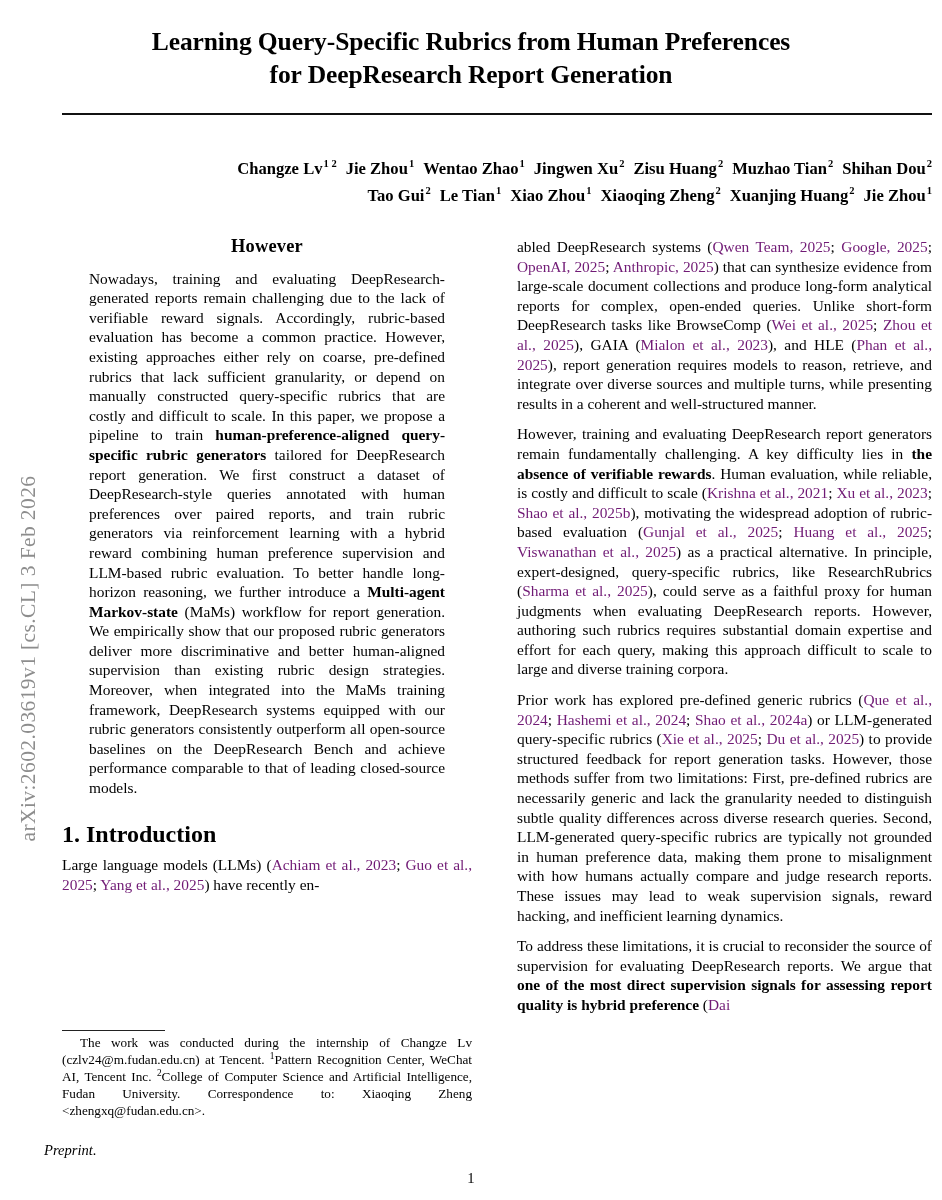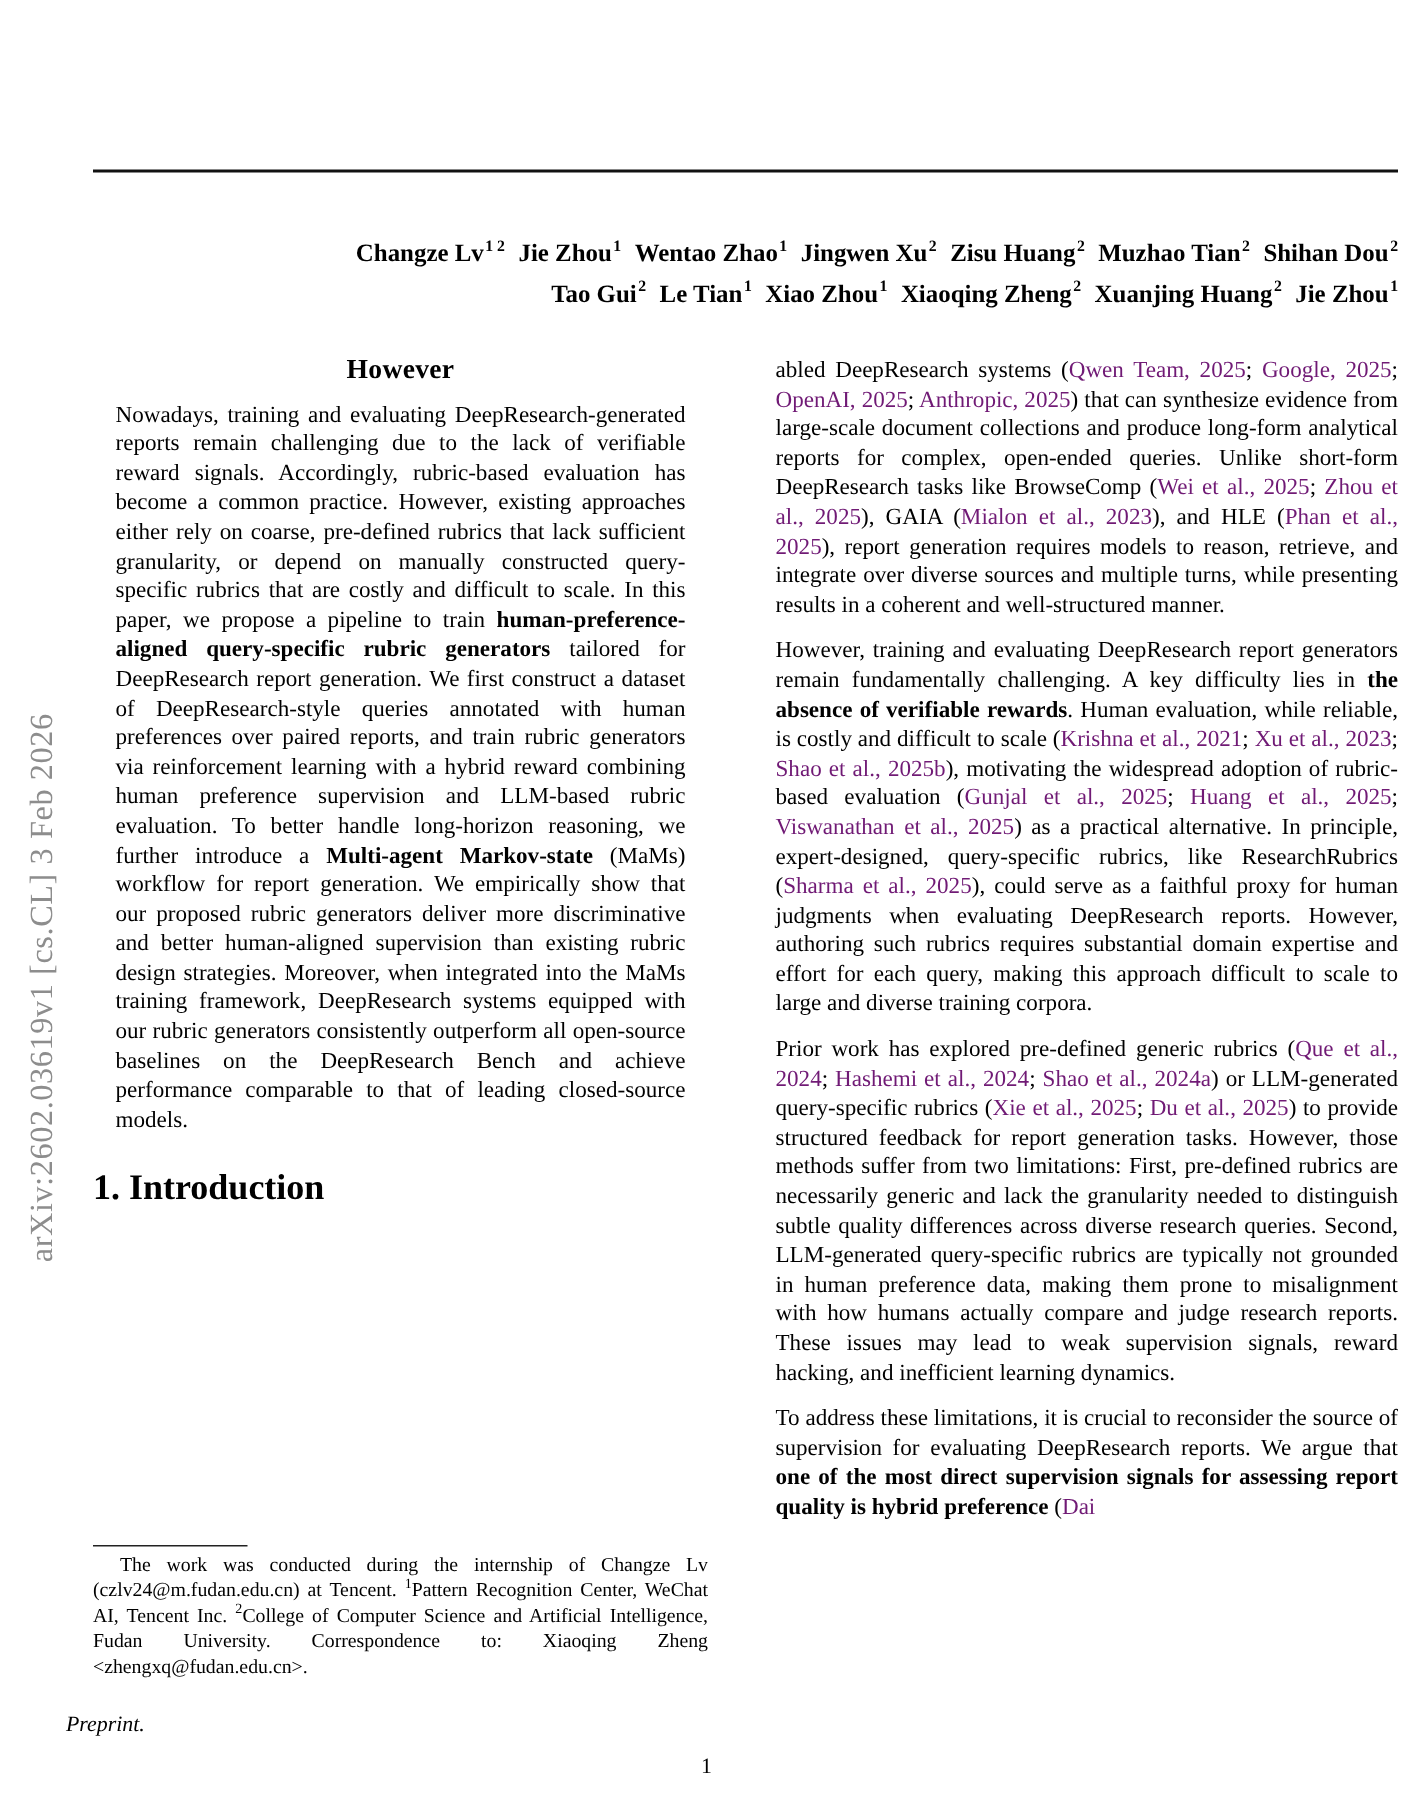--- a/index.html
+++ b/index.html
@@ -89,21 +89,21 @@
   .col-right { left: 517px; width: 415px; }
 
   .abs-head {
     text-align: center;
     font-size: 18.4px;
     font-weight: bold;
     margin: 0 0 10px 0;
     letter-spacing: 0.2px;
   }
   .abs-body {
-    margin: 0;
+    margin: 12px;
     padding: 0 15px;
     text-align: justify;
     text-justify: inter-word;
     hyphens: manual;
     font-family: Liberation Serif, serif;
   }
 
   p.para {
     margin: 0 0 11px 0;
     text-align: justify;
@@ -162,38 +162,43 @@
     font-size: 14.6px;
   }
 </style>
 </head>
 <body>
 
 <div class="page">
 
   <div class="arxiv-stamp">arXiv:2602.03619v1  [cs.CL]  3 Feb 2026</div>
 
+  <div class="title">
+    <span>Learning Query-Specific Rubrics from Human Preferences</span>
+    <span class="l2">for DeepResearch Report Generation</span>
+  </div>
 
   <div class="rule-top"></div>
 
   <div class="authors">
     <div>
       <span class="nm"><span>Changze Lv</span><sup>1 2</sup></span><span class="gap"></span><span class="nm"><span>Jie Zhou</span><sup>1</sup></span><span class="gap"></span><span class="nm"><span>Wentao Zhao</span><sup>1</sup></span><span class="gap"></span><span class="nm"><span>Jingwen Xu</span><sup>2</sup></span><span class="gap"></span><span class="nm"><span>Zisu Huang</span><sup>2</sup></span><span class="gap"></span><span class="nm"><span>Muzhao Tian</span><sup>2</sup></span><span class="gap"></span><span class="nm"><span>Shihan Dou</span><sup>2</sup></span>
     </div>
     <div>
       <span class="nm"><span>Tao Gui</span><sup>2</sup></span><span class="gap"></span><span class="nm"><span>Le Tian</span><sup>1</sup></span><span class="gap"></span><span class="nm"><span>Xiao Zhou</span><sup>1</sup></span><span class="gap"></span><span class="nm"><span>Xiaoqing Zheng</span><sup>2</sup></span><span class="gap"></span><span class="nm"><span>Xuanjing Huang</span><sup>2</sup></span><span class="gap"></span><span class="nm"><span>Jie Zhou</span><sup>1</sup></span>
     </div>
   </div>
 
   <div class="col col-left">
     <div class="abs-head">However</div>
     <p class="abs-body"><span>Nowadays, training and evaluating DeepResearch-generated reports remain challenging due to the lack of verifiable reward signals. Accordingly, rubric-based evaluation has become a common practice. However, existing approaches either rely on coarse, pre-defined rubrics that lack sufficient granularity, or depend on manually constructed query-specific rubrics that are costly and difficult to scale. In this paper, we propose a pipeline to train </span><b>human-preference-aligned query-specific rubric generators</b><span> tailored for DeepResearch report generation. We first construct a dataset of DeepResearch-style queries annotated with human preferences over paired reports, and train rubric generators via reinforcement learning with a hybrid reward combining human preference supervision and LLM-based rubric evaluation. To better handle long-horizon reasoning, we further introduce a </span><b>Multi-agent Markov-state</b><span> (MaMs) workflow for report generation. We empirically show that our proposed rubric generators deliver more discriminative and better human-aligned supervision than existing rubric design strategies. Moreover, when integrated into the MaMs training framework, DeepResearch systems equipped with our rubric generators consistently outperform all open-source baselines on the DeepResearch Bench and achieve performance comparable to that of leading closed-source models.</span></p>
 
     <h2 class="sec">1. Introduction</h2>
 
+    <p class="para"><span>Large language models (LLMs) (</span><span class="cite">Achiam et al., 2023</span><span>; </span><span class="cite">Guo et al., 2025</span><span>; </span><span class="cite">Yang et al., 2025</span><span>) have recently en-</span></p>
   </div>
 
   <div class="col col-right">
     <p class="para"><span>abled DeepResearch systems (</span><span class="cite">Qwen Team, 2025</span><span>; </span><span class="cite">Google, 2025</span><span>; </span><span class="cite">OpenAI, 2025</span><span>; </span><span class="cite">Anthropic, 2025</span><span>) that can synthesize evidence from large-scale document collections and produce long-form analytical reports for complex, open-ended queries. Unlike short-form DeepResearch tasks like BrowseComp (</span><span class="cite">Wei et al., 2025</span><span>; </span><span class="cite">Zhou et al., 2025</span><span>), GAIA (</span><span class="cite">Mialon et al., 2023</span><span>), and HLE (</span><span class="cite">Phan et al., 2025</span><span>), report generation requires models to reason, retrieve, and integrate over diverse sources and multiple turns, while presenting results in a coherent and well-structured manner.</span></p>
 
     <p class="para"><span>However, training and evaluating DeepResearch report generators remain fundamentally challenging. A key difficulty lies in </span><b>the absence of verifiable rewards</b><span>. Human evaluation, while reliable, is costly and difficult to scale (</span><span class="cite">Krishna et al., 2021</span><span>; </span><span class="cite">Xu et al., 2023</span><span>; </span><span class="cite">Shao et al., 2025b</span><span>), motivating the widespread adoption of rubric-based evaluation (</span><span class="cite">Gunjal et al., 2025</span><span>; </span><span class="cite">Huang et al., 2025</span><span>; </span><span class="cite">Viswanathan et al., 2025</span><span>) as a practical alternative. In principle, expert-designed, query-specific rubrics, like ResearchRubrics (</span><span class="cite">Sharma et al., 2025</span><span>), could serve as a faithful proxy for human judgments when evaluating DeepResearch reports. However, authoring such rubrics requires substantial domain expertise and effort for each query, making this approach difficult to scale to large and diverse training corpora.</span></p>
 
     <p class="para"><span>Prior work has explored pre-defined generic rubrics (</span><span class="cite">Que et al., 2024</span><span>; </span><span class="cite">Hashemi et al., 2024</span><span>; </span><span class="cite">Shao et al., 2024a</span><span>) or LLM-generated query-specific rubrics (</span><span class="cite">Xie et al., 2025</span><span>; </span><span class="cite">Du et al., 2025</span><span>) to provide structured feedback for report generation tasks. However, those methods suffer from two limitations: First, pre-defined rubrics are necessarily generic and lack the granularity needed to distinguish subtle quality differences across diverse research queries. Second, LLM-generated query-specific rubrics are typically not grounded in human preference data, making them prone to misalignment with how humans actually compare and judge research reports. These issues may lead to weak supervision signals, reward hacking, and inefficient learning dynamics.</span></p>
 
     <p class="para"><span>To address these limitations, it is crucial to reconsider the source of supervision for evaluating DeepResearch reports. We argue that </span><b>one of the most direct supervision signals for assessing report quality is hybrid preference</b><span> (</span><span class="cite">Dai</span></p>

